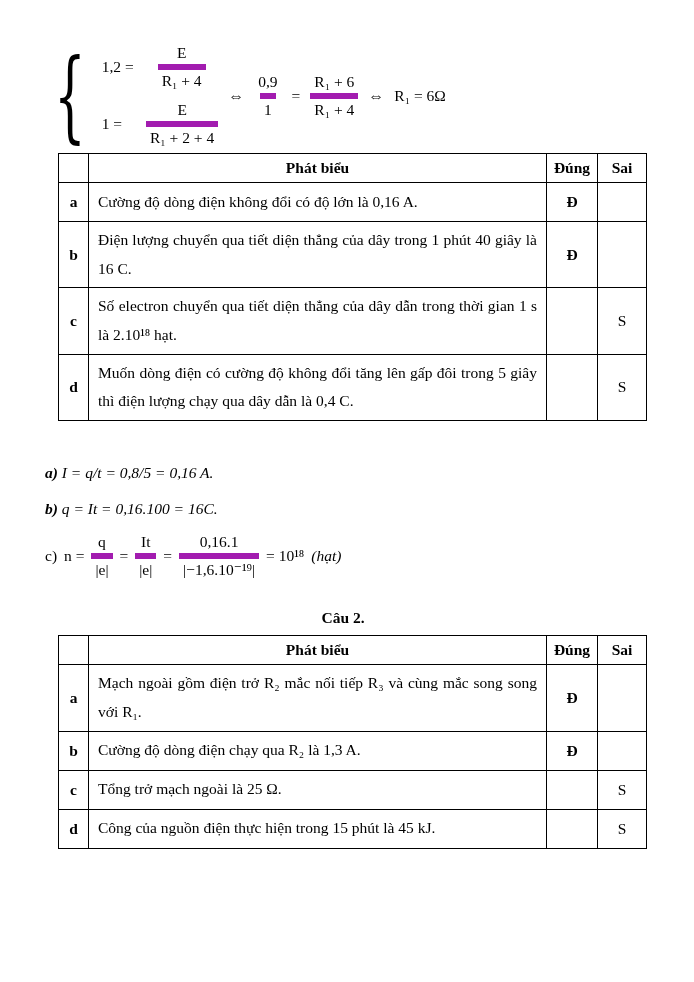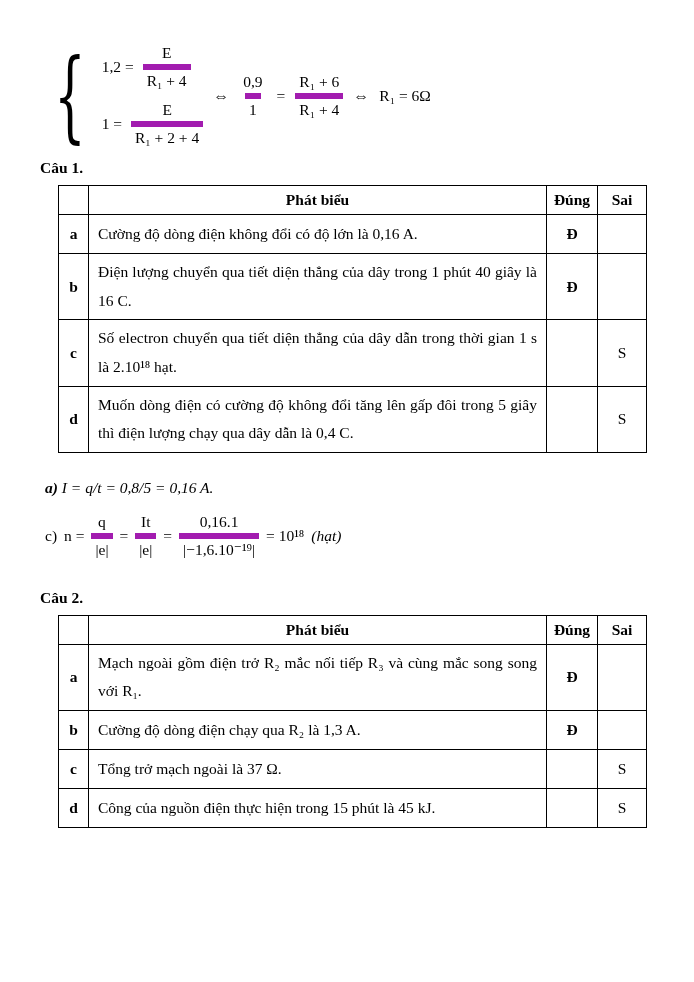--- a/index.html
+++ b/index.html
@@ -8,40 +8,40 @@
     padding:44px 48px 0 40px;
     background:#ffffff;color:#000000;
     font-family:"Liberation Serif","DejaVu Serif","DejaVu Sans",serif;
     font-size:15.5px;overflow:hidden;
   }
   
   .math-system{display:flex;align-items:center;gap:10px;min-height:102px;margin:0 0 6px 4px;}
   .brace{font-size:100px;line-height:.9;font-weight:400;transform:scaleX(.5);margin:0 -10px 0 -6px;
          font-family:"DejaVu Serif",serif;}
   .eq-col{display:flex;flex-direction:column;gap:11px;}
-  .eq-row{display:flex;align-items:center;gap:9px;}
+  .eq-row{display:flex;align-items:center;gap:24px;}
   .frac{display:inline-flex;flex-direction:column;align-items:center;text-align:center;}
   .frac .num{padding:0 4px 2px;}
   .frac .den{border-top:6px solid #a21caf;padding:2px 4px 0;}
   .iff{font-size:16px;}
   
   .part-heading{font-weight:bold;text-align:justify;line-height:2.25;margin:6px 0 0;}
   .q-label{font-weight:bold;margin:12px 0 8px;}
-  .q2-label{margin-top:30px;}
+  .q2-label{margin-top:30px;text-align:center;}
   
   table.ds{border-collapse:collapse;table-layout:fixed;width:588px;margin-left:18px;padding-left:20px;}
   .ds th,.ds td{border:1px solid #000;vertical-align:middle;}
   .ds th{font-weight:bold;text-align:center;height:24px;padding:2px 4px;}
   .ds td.lbl{text-align:center;font-weight:bold;}
   .ds td.stmt{padding:4px 9px;line-height:1.85;text-align:justify;margin-left:40px;}
   .ds td.ans{text-align:center;}
   .ds td.dung{font-weight:bold;}
   .ds tr.single td{height:30px;}
   
-  .solutions{margin:24px 0 0 5px;}
+  .solutions{margin:41px 0 0 5px;}
   .sol{margin:0 0 14px;line-height:1.4;}
   .it{font-style:italic;}
   .sol .lab{font-weight:bold;font-style:italic;}
   .c-line{display:flex;align-items:center;gap:7px;margin:2px 0 16px;}
 </style>
 </head>
 <body>
 
 <div class="page">
 
@@ -70,21 +70,20 @@
     </span>
     <span>=</span>
     <span class="frac">
       <span class="num">R₁ + 6</span>
       <span class="den">R₁ + 4</span>
     </span>
     <span class="iff">⇔</span>
     <span>R₁ = 6Ω</span>
   </div>
 
-  <p class="q-label">Câu 1.</p>
 
   <table class="ds">
     <colgroup>
         <col style="width:30px">
         <col style="width:458px">
         <col style="width:51px">
         <col style="width:49px">
       </colgroup>
     <thead>
       <tr>
@@ -119,20 +118,24 @@
         <td class="ans dung"></td>
         <td class="ans sai">S</td>
       </tr>
     </tbody>
   </table>
 
   <div class="solutions">
     <p class="sol">
       <span class="lab">a)</span>
       <span class="it">I = q/t = 0,8/5 = 0,16 A.</span>
+    </p>
+    <p class="sol">
+      <span class="lab">b)</span>
+      <span class="it">q = It = 0,16.100 = 16C.</span>
     </p>
     <div class="c-line">
       <span class="lab">c)</span>
       <span>n =</span>
       <span class="frac">
         <span class="num">q</span>
         <span class="den">|e|</span>
       </span>
       <span>=</span>
       <span class="frac">
@@ -174,21 +177,21 @@
         <td class="ans sai"></td>
       </tr>
       <tr class="single">
         <td class="lbl">b</td>
         <td class="stmt">Cường độ dòng điện chạy qua R₂ là 1,3 A.</td>
         <td class="ans dung">Đ</td>
         <td class="ans sai"></td>
       </tr>
       <tr class="single">
         <td class="lbl">c</td>
-        <td class="stmt">Tổng trở mạch ngoài là 37 Ω.</td>
+        <td class="stmt">Tổng trở mạch ngoài là 25 Ω.</td>
         <td class="ans dung"></td>
         <td class="ans sai">S</td>
       </tr>
       <tr class="single">
         <td class="lbl">d</td>
         <td class="stmt">Công của nguồn điện thực hiện trong 15 phút là 45 kJ.</td>
         <td class="ans dung"></td>
         <td class="ans sai">S</td>
       </tr>
     </tbody>

